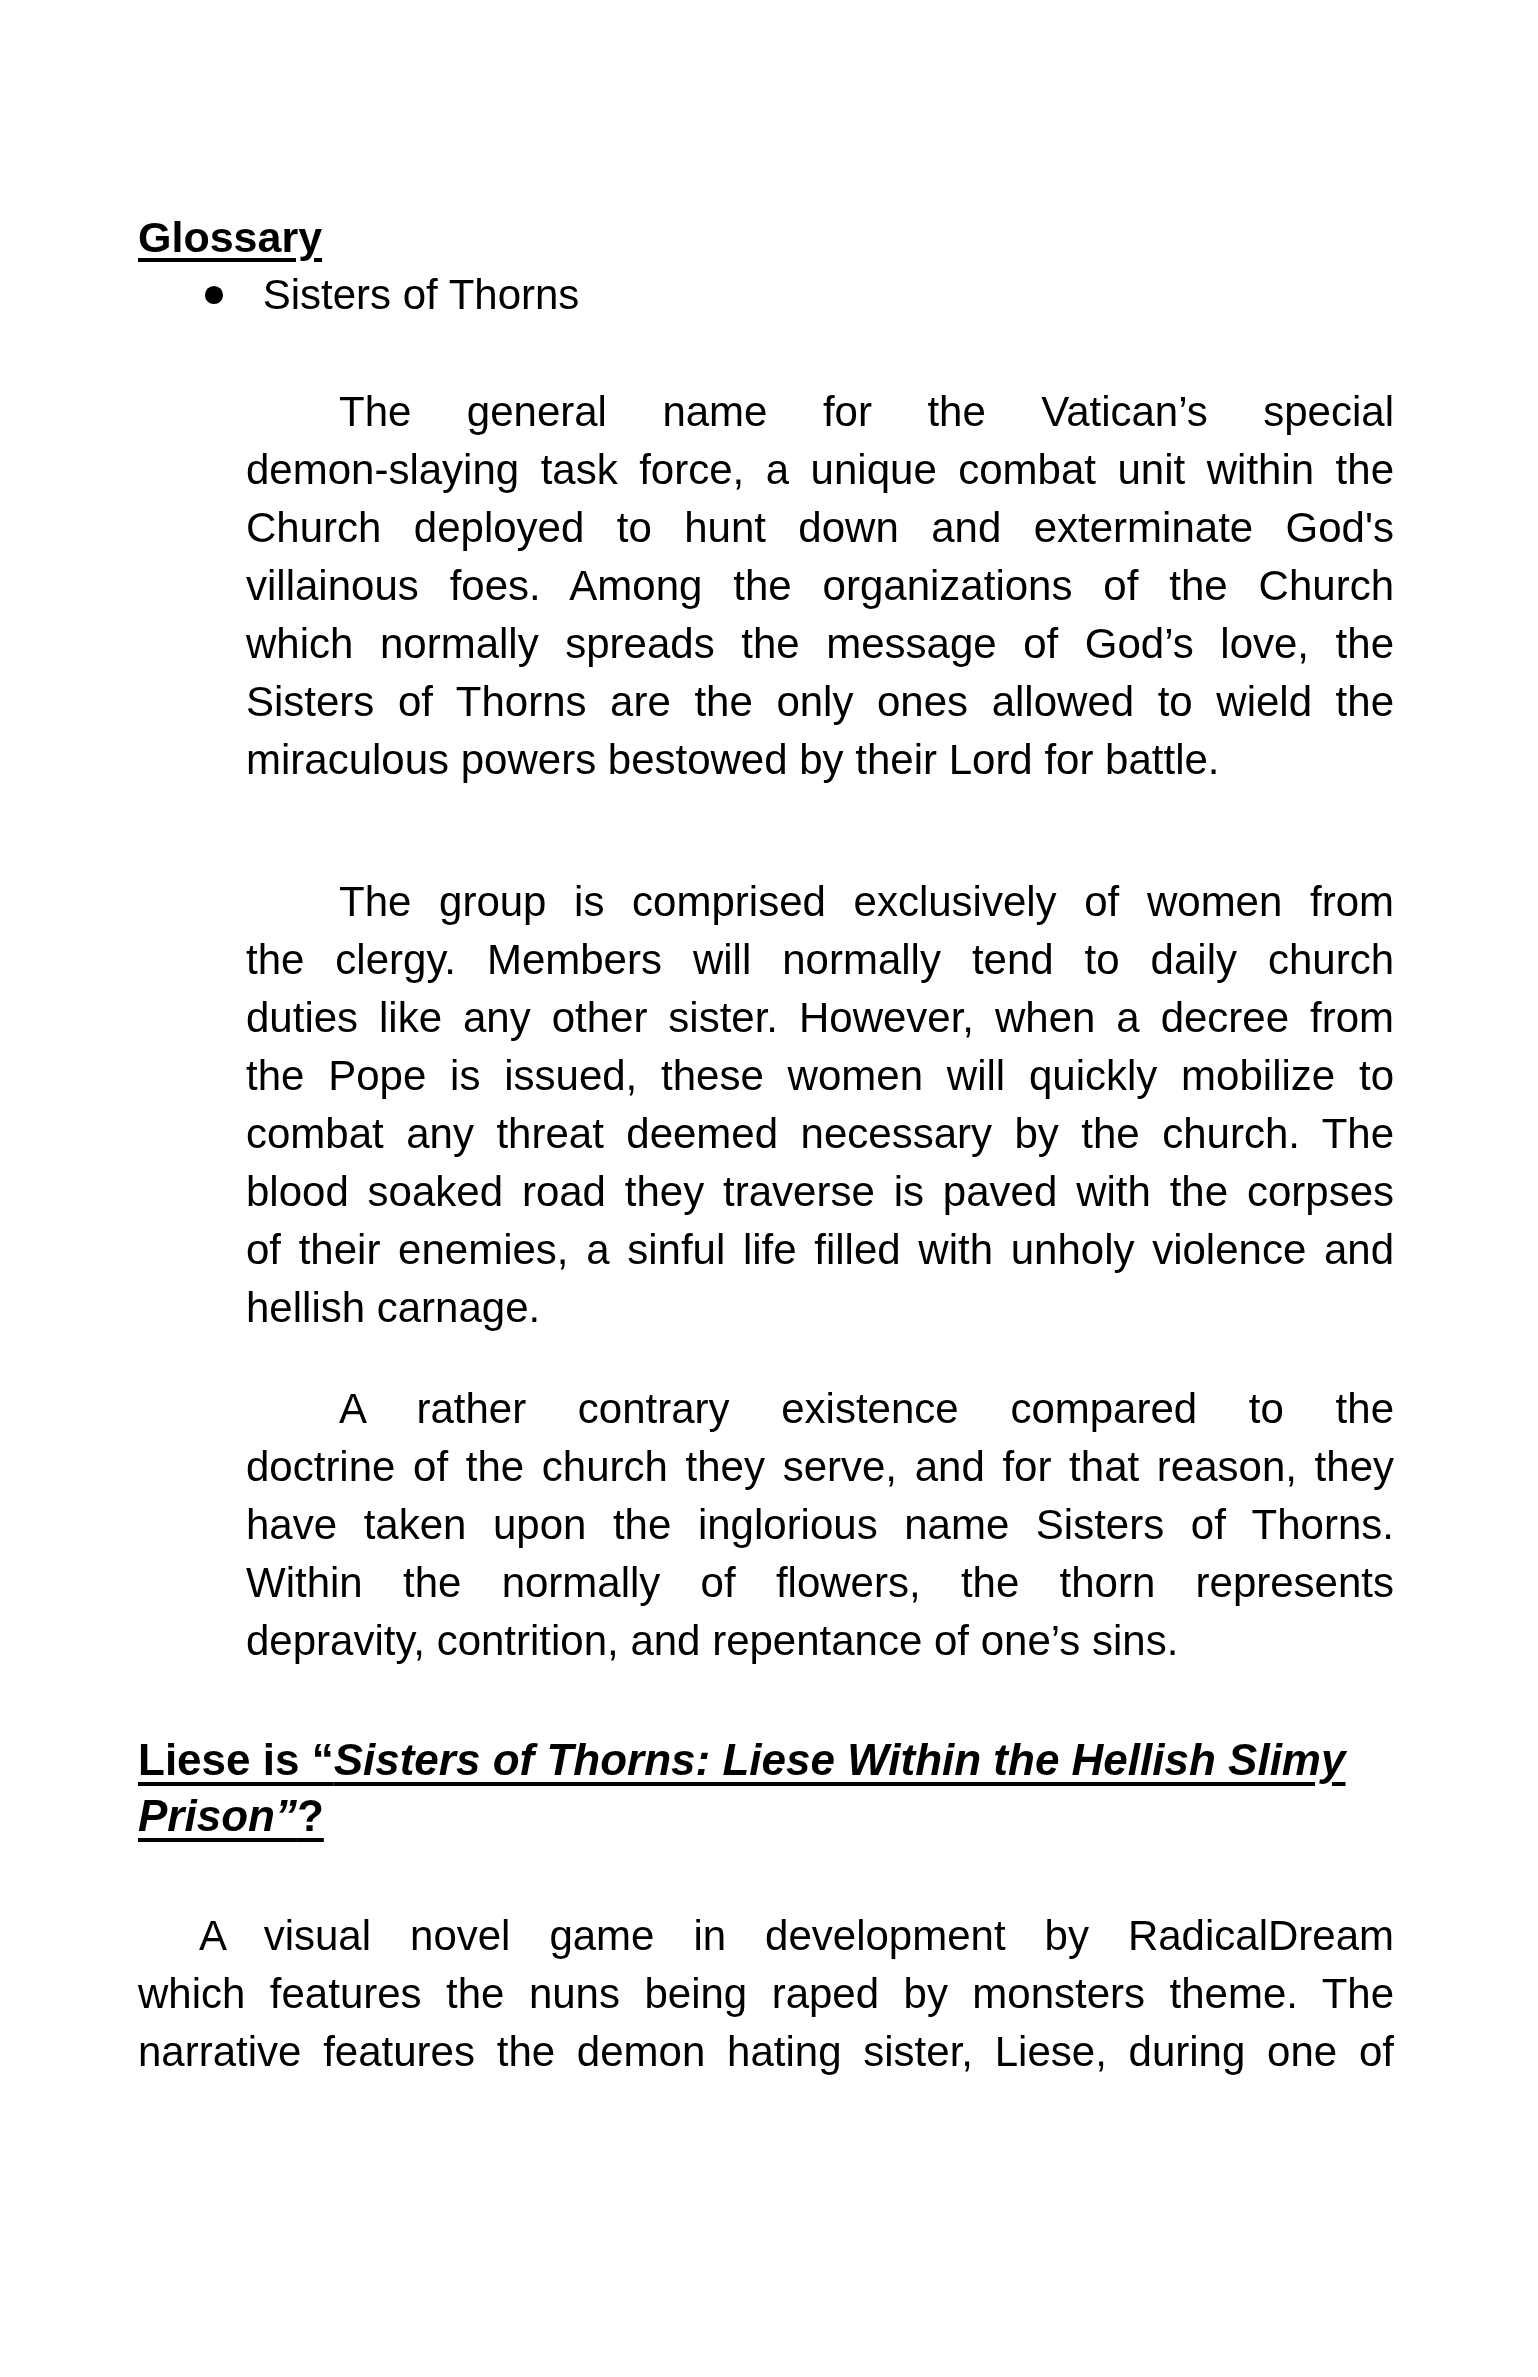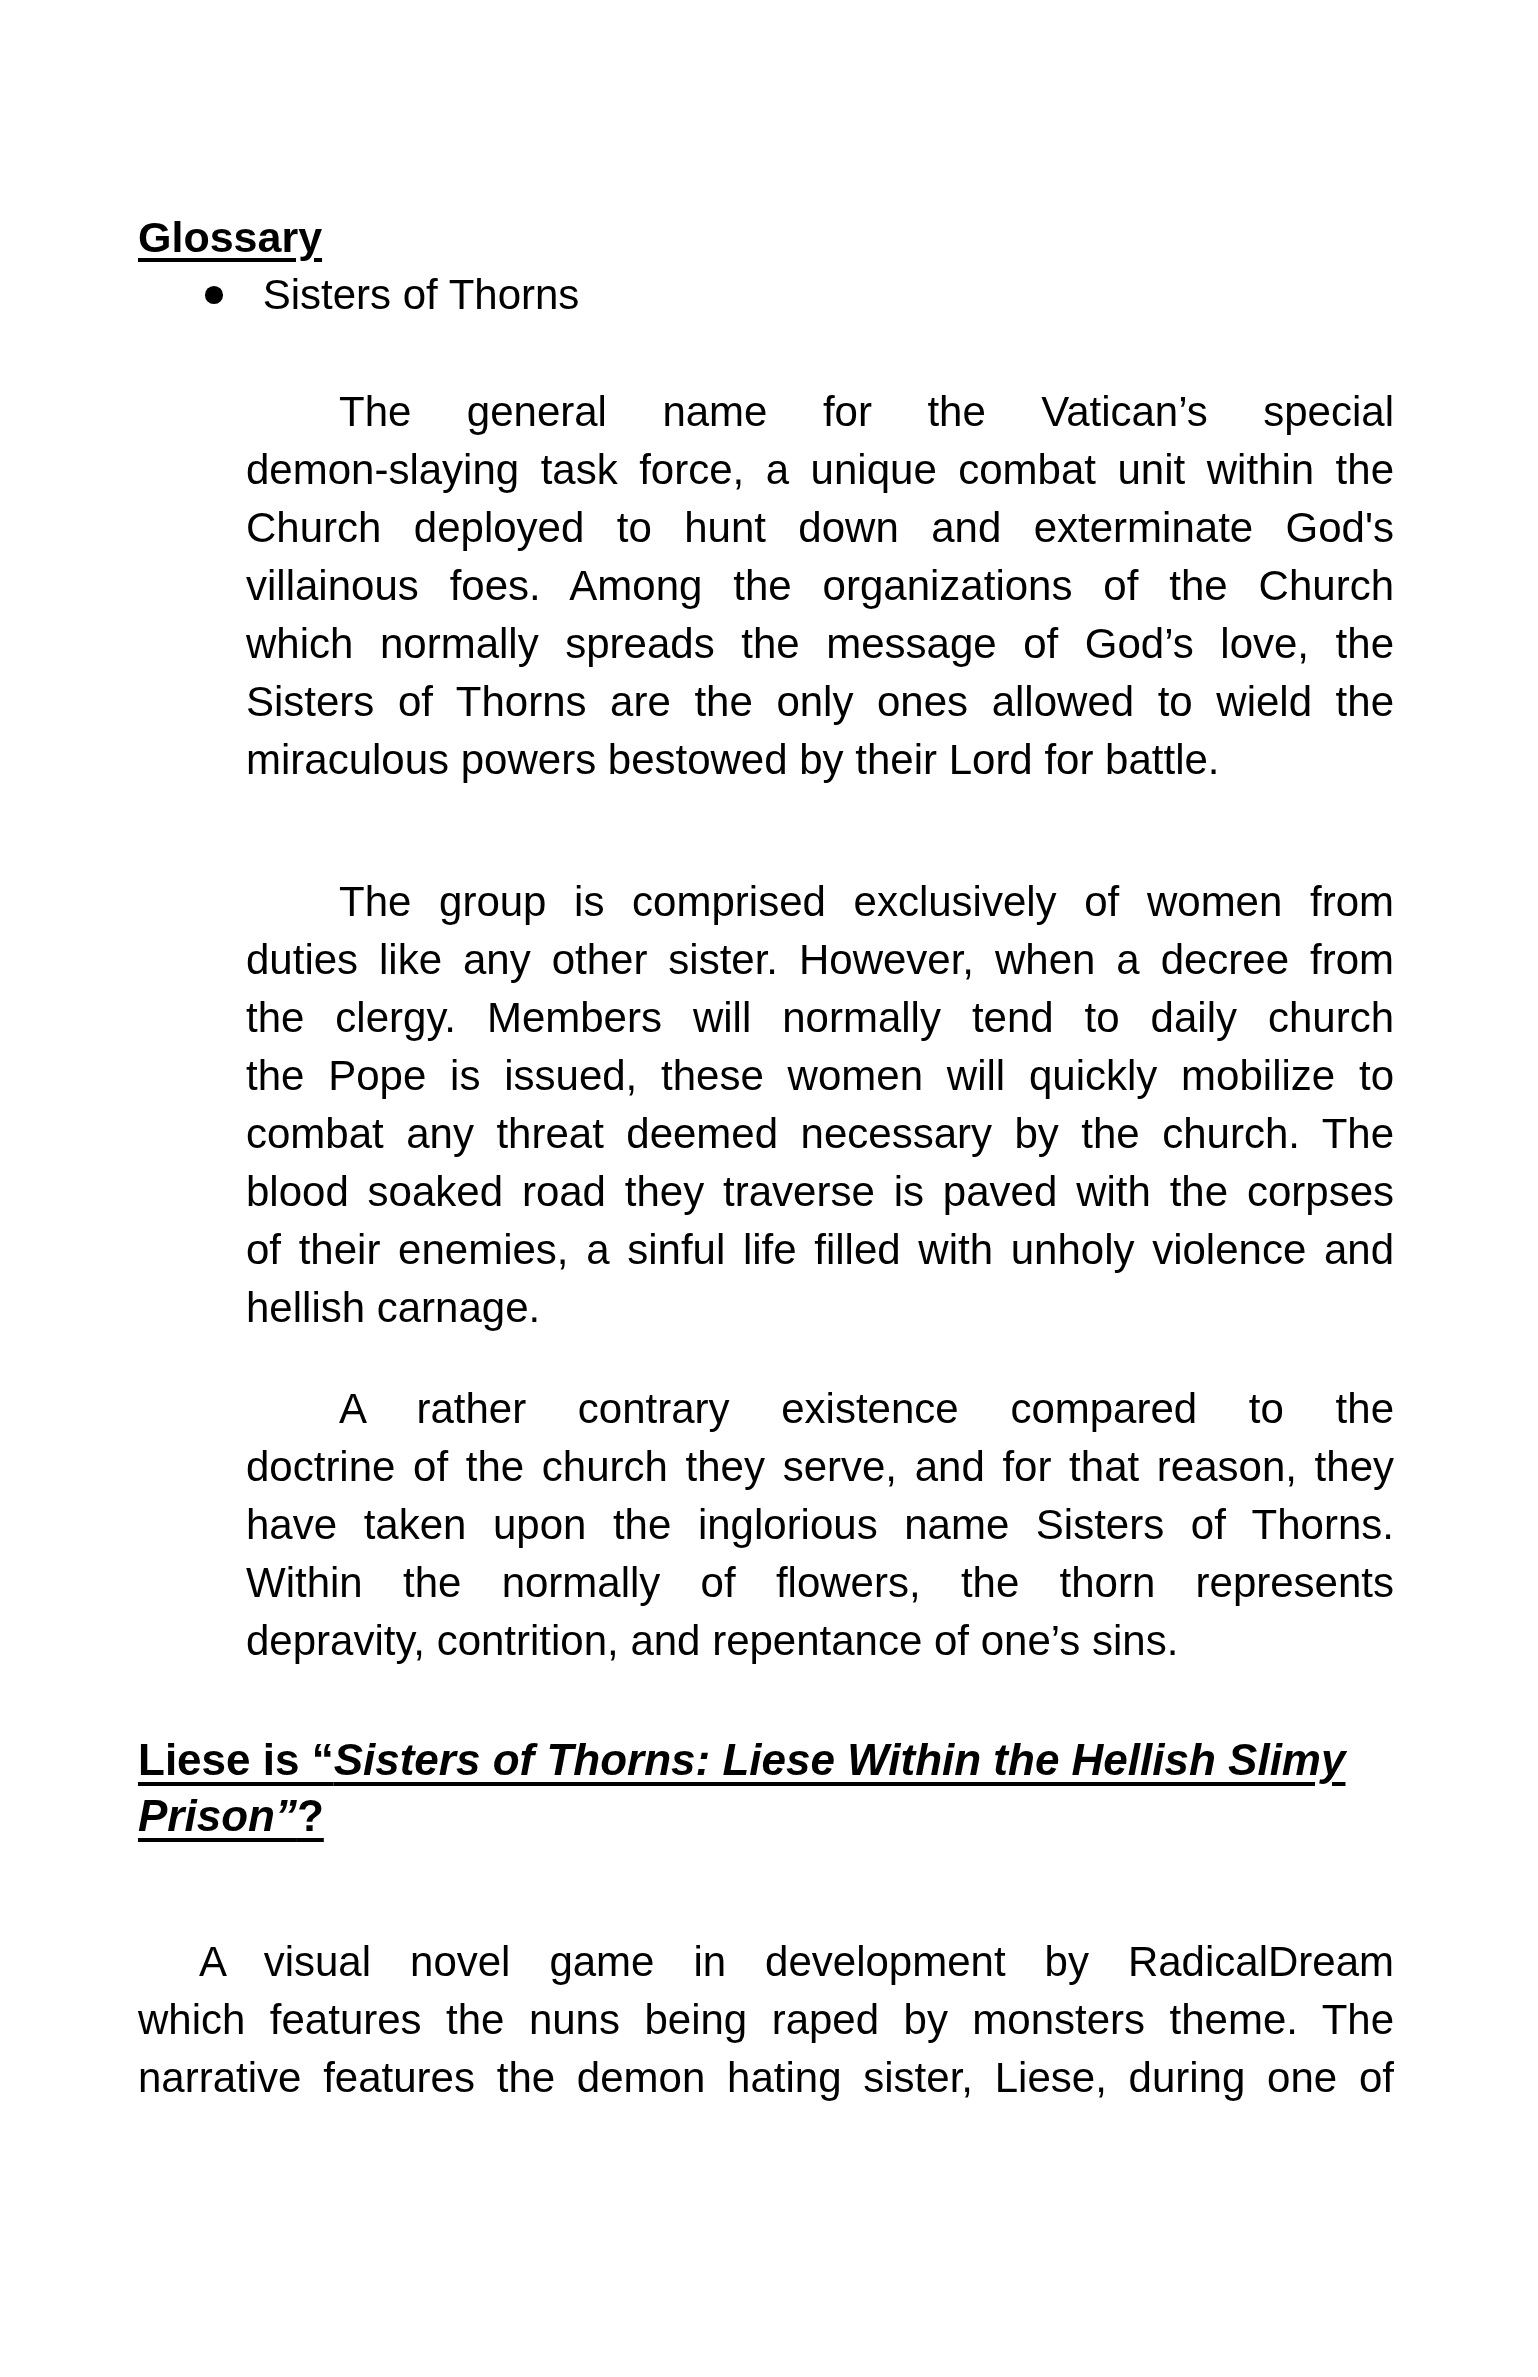--- a/index.html
+++ b/index.html
@@ -45,21 +45,21 @@
   }
   .bullet-label { margin-left: 40px; }
   .para {
     font-size: 42px;
     line-height: 58px;
   }
   .para.indent { margin-left: 108px; }
   .p1 { margin-top: 59px; }
   .p2 { margin-top: 84px; }
   .p3 { margin-top: 43px; }
-  .p4 { margin-top: 89px; }
+  .p4 { margin-top: 63px; }
   .jline {
     text-align: justify;
     text-align-last: justify;
   }
   .jline.last { text-align-last: left; }
   .para.indent .jline.first { padding-left: 93px; }
   .para.final .jline.first { padding-left: 61px; }
   .h2 {
     margin: 62px 0 0 0;
     font-size: 44px;
@@ -90,22 +90,22 @@
       <div class="jline">demon-slaying task force, a unique combat unit within the</div>
       <div class="jline">Church deployed to hunt down and exterminate God's</div>
       <div class="jline">villainous foes. Among the organizations of the Church</div>
       <div class="jline">which normally spreads the message of God’s love, the</div>
       <div class="jline">Sisters of Thorns are the only ones allowed to wield the</div>
       <div class="jline last">miraculous powers bestowed by their Lord for battle.</div>
     </div>
 
   <div class="para indent p2">
       <div class="jline first">The group is comprised exclusively of women from</div>
+      <div class="jline">the clergy. Members will normally tend to daily church</div>
       <div class="jline">duties like any other sister. However, when a decree from</div>
-      <div class="jline">the clergy. Members will normally tend to daily church</div>
       <div class="jline">the Pope is issued, these women will quickly mobilize to</div>
       <div class="jline">combat any threat deemed necessary by the church. The</div>
       <div class="jline">blood soaked road they traverse is paved with the corpses</div>
       <div class="jline">of their enemies, a sinful life filled with unholy violence and</div>
       <div class="jline last">hellish carnage.</div>
     </div>
 
   <div class="para indent p3">
       <div class="jline first">A rather contrary existence compared to the</div>
       <div class="jline">doctrine of the church they serve, and for that reason, they</div>

